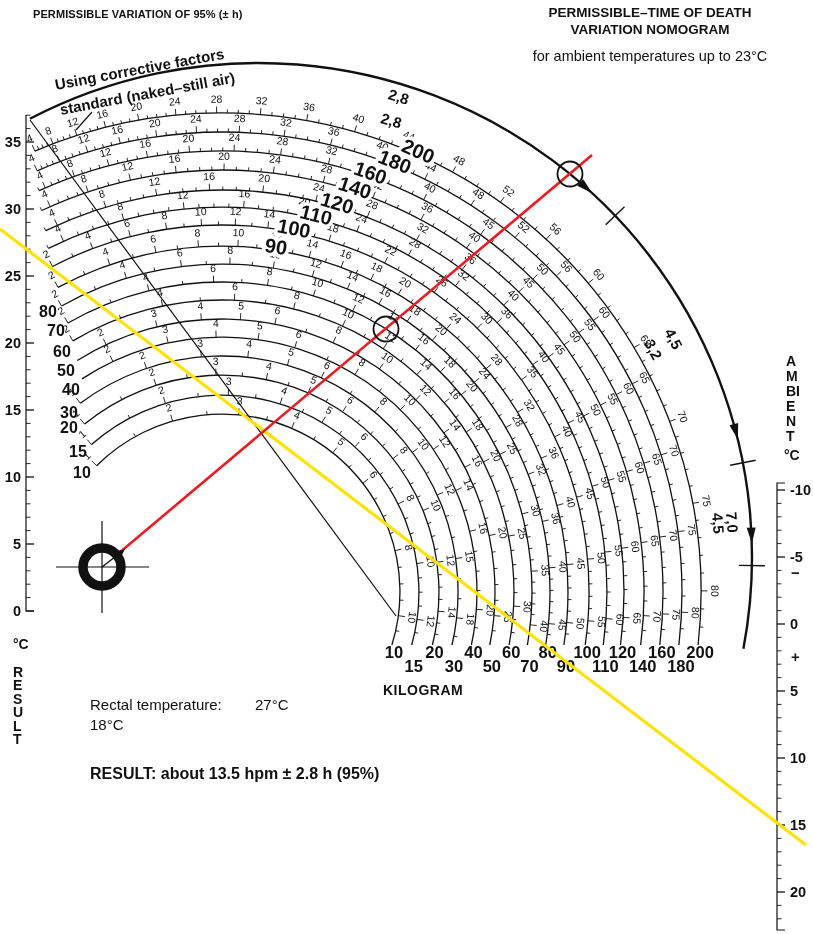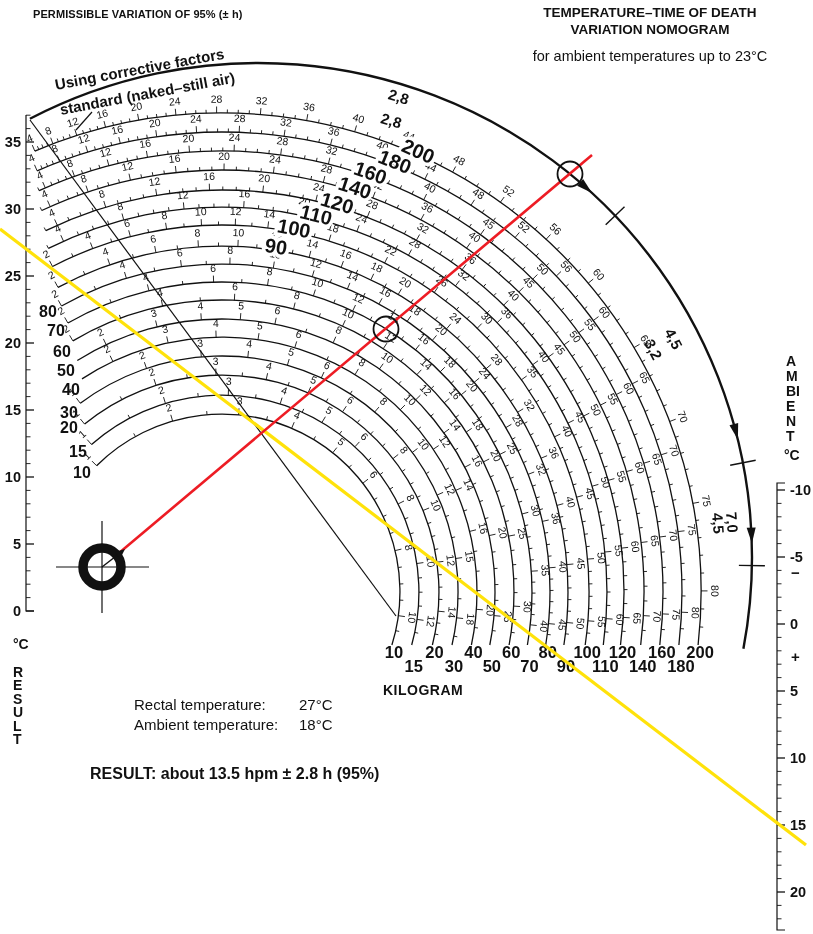--- a/index.html
+++ b/index.html
@@ -11,50 +11,49 @@
   .rot{transform-origin:left center;font-size:15px;font-weight:600;}
   .using{left:55px;top:76px;transform:rotate(-10.5deg);}
   .standard{left:60px;top:101px;transform:rotate(-10.5deg);}
   .vert{word-break:break-all;text-align:left;font-weight:700;}
   .rectum{left:13px;top:666px;width:14px;font-size:14px;line-height:13.4px;letter-spacing:0;}
   .ambient{left:786px;top:354px;width:14px;font-size:14px;line-height:15px;}
   .unit{font-size:14px;font-weight:600;}
   .unit-left{left:13px;top:636px;}
   .unit-right{left:784px;top:447px;}
   .case-block{left:90px;top:695px;font-size:15px;line-height:20px;}
-  .case-row{display:flex;margin-left:44px;}
+  .case-row{display:flex;}
   .case-label{width:165px;}
   .result{left:90px;top:765px;font-size:16px;font-weight:700;}
   .kilogram{left:383px;top:682px;font-size:14px;font-weight:700;letter-spacing:.5px;}
   svg{position:absolute;left:0;top:0;}
   svg text{font-family:"Liberation Sans",sans-serif;fill:#111;}
 </style>
 </head>
 <body>
 
 <div class="abs title-left">PERMISSIBLE VARIATION OF 95% (± h)</div>
-<div class="abs title-right"><span>TEMPERATURE–TIME OF DEATH</span><br><span>VARIATION NOMOGRAM</span></div>
+<div class="abs title-right"><span>PERMISSIBLE–TIME OF DEATH</span><br><span>VARIATION NOMOGRAM</span></div>
 <div class="abs title-sub">for ambient temperatures up to 23°C</div>
 <div class="abs rot using">Using corrective factors</div>
 <div class="abs rot standard">standard (naked–still air)</div>
 
 <div class="abs unit unit-left">°C</div>
 <div class="abs vert rectum">RESULT</div>
 <div class="abs vert ambient">AMBIENT</div>
 <div class="abs unit unit-right">°C</div>
 
 <div class="abs kilogram">KILOGRAM</div>
 
 <div class="abs case-block">
   <div class="case-row">
       <span class="case-label">Rectal temperature:</span>
       <span>27°C</span>
     </div>
   <div class="case-row">
-      <span class="case-label">Ambient temperature:</span>
       <span>18°C</span>
     </div>
 </div>
 <div class="abs result">RESULT: about 13.5 hpm ± 2.8 h (95%)</div>
 
 <svg id="nomo" width="813" height="934" viewBox="0 0 813 934">
     <g stroke="#111" fill="none">
       <path d="M96.6 465.7 A178 178 0 0 1 391.9 645.0" stroke-width="1.3"></path>
       <g stroke-width="0.9">
         <line x1="96.6" y1="465.7" x2="92.0" y2="461.1"></line>

